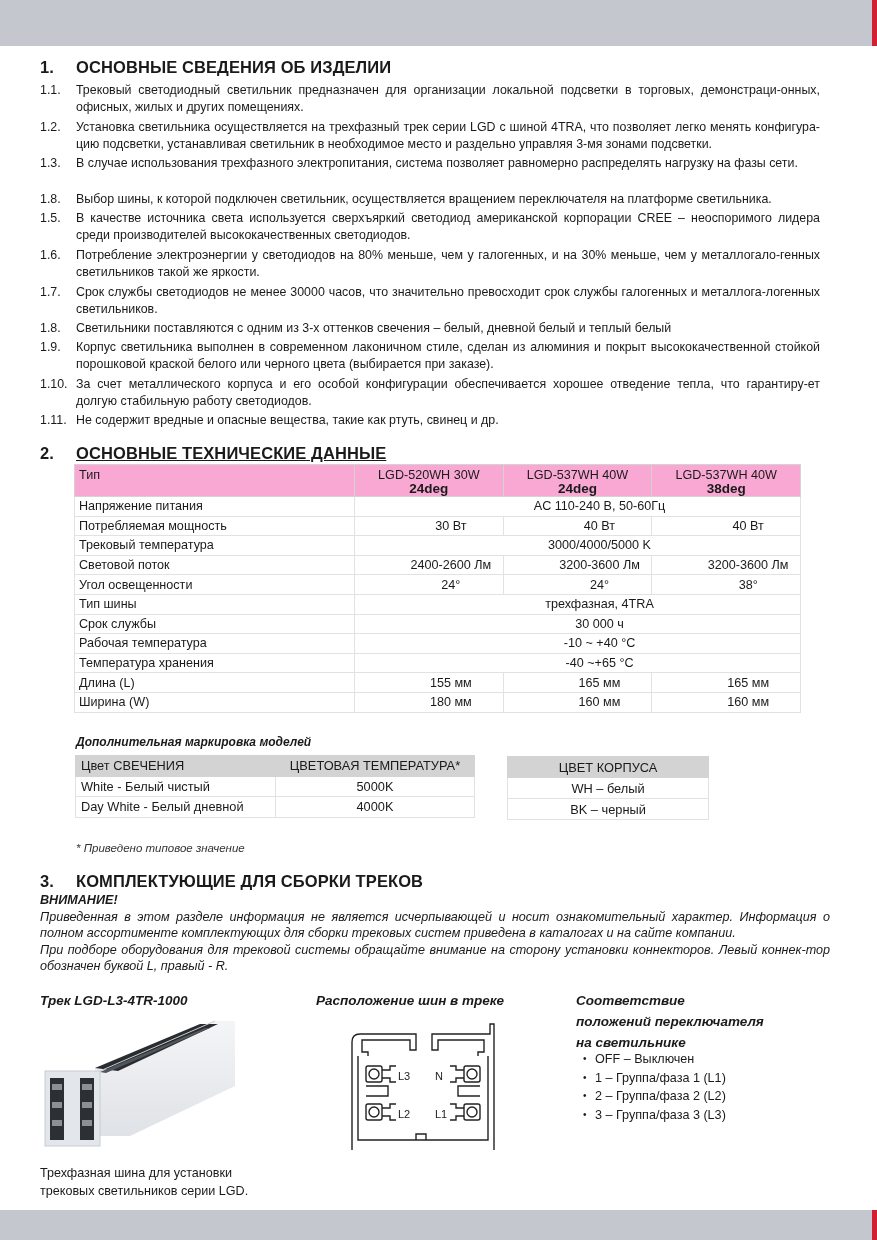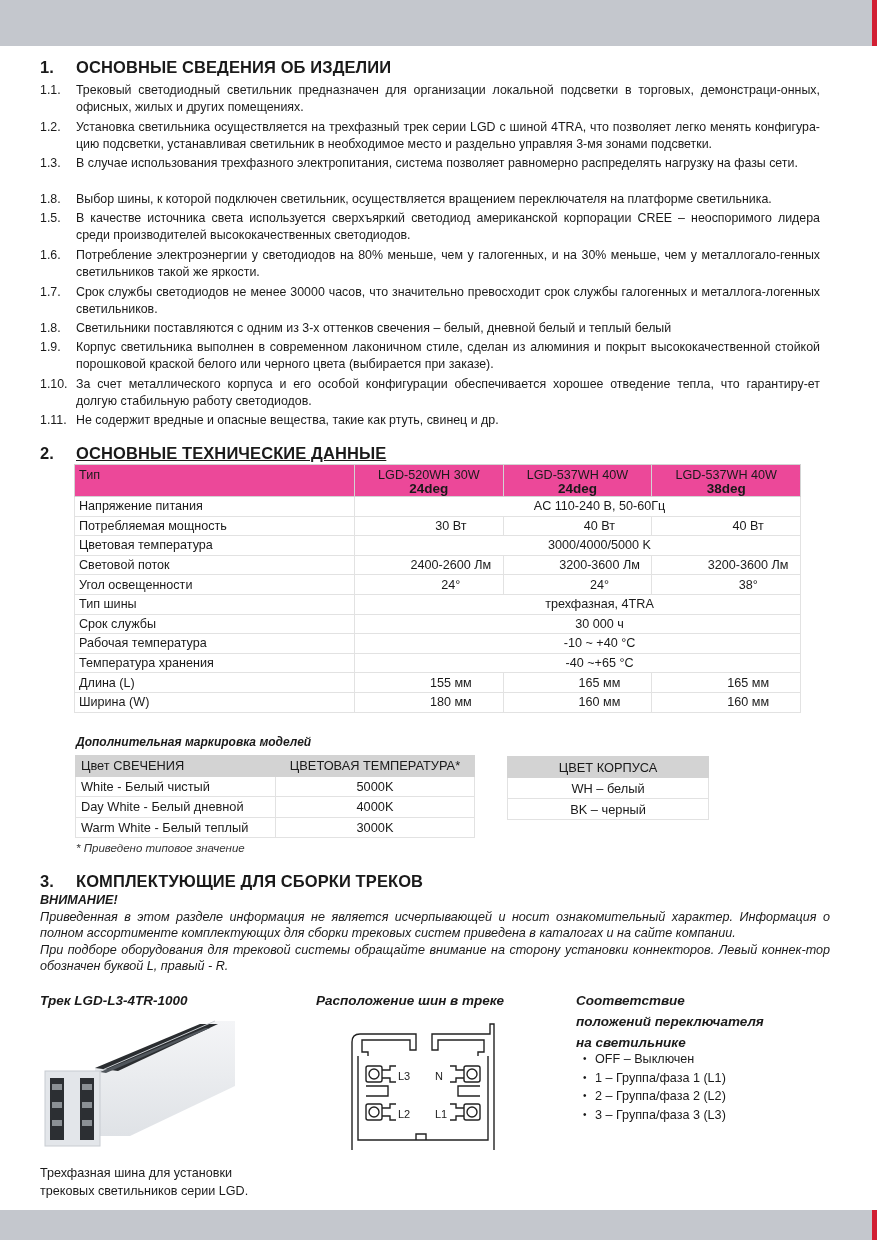--- a/index.html
+++ b/index.html
@@ -15,21 +15,21 @@
   .h1 .num { display: inline-block; width: 36px; }
 
   .para { position: absolute; left: 40px; width: 780px; font-size: 12.4px; line-height: 16.5px; color: #1a1a1a; }
   .para .pnum { position: absolute; left: 0; top: 0; }
   .para .ptext { display: block; padding-left: 36px; text-align: justify; }
 
   
   table { border-collapse: collapse; }
   .tech { position: absolute; left: 74px; top: 464px; width: 727px; font-size: 12.6px; }
   .tech td, .tech th { border: 1px solid #e2e2e2; padding: 0 4px; height: 19.6px; font-weight: normal; }
-  .tech thead th { background: #ec4899; height: 28px; vertical-align: top; line-height: 14px; padding-top: 3px; border-color: #d3d3d3; }
+  .tech thead th { background: #f9a8d4; height: 28px; vertical-align: top; line-height: 14px; padding-top: 3px; border-color: #d3d3d3; }
   .tech thead th.first { text-align: left; }
   .tech thead th b { display: block; font-weight: bold; font-size: 13.5px; }
   .tech td.label { text-align: left; width: 280px; }
   .tech td.val { text-align: center; padding-left: 48px; }
   .tech col.c1 { width: 280px; }
 
   .sub-caption { position: absolute; left: 76px; top: 735px; font-size: 12px; font-weight: bold; font-style: italic; }
 
   .marks { position: absolute; left: 75px; top: 755px; width: 400px; font-size: 12.8px; }
   .marks td, .marks th { border: 1px solid #e2e2e2; height: 20.5px; padding: 0 5px; font-weight: normal; }
@@ -135,21 +135,21 @@
         <td class="label">Напряжение питания</td>
         <td class="val" colspan="3">AC 110-240 В, 50-60Гц</td>
       </tr>
       <tr>
         <td class="label">Потребляемая мощность</td>
         <td class="val">30 Вт</td>
         <td class="val">40 Вт</td>
         <td class="val">40 Вт</td>
       </tr>
       <tr>
-        <td class="label">Цветовая температура</td>
+        <td class="label">Трековый температура</td>
         <td class="val" colspan="3">3000/4000/5000 K</td>
       </tr>
       <tr>
         <td class="label">Световой поток</td>
         <td class="val">2400-2600 Лм</td>
         <td class="val">3200-3600 Лм</td>
         <td class="val">3200-3600 Лм</td>
       </tr>
       <tr>
         <td class="label">Угол освещенности</td>
@@ -198,24 +198,20 @@
     </tr>
   </thead>
   <tbody>
     <tr>
       <td class="a">White - Белый чистый</td>
       <td class="b">5000K</td>
     </tr>
     <tr>
       <td class="a">Day White - Белый дневной</td>
       <td class="b">4000K</td>
-    </tr>
-    <tr>
-      <td class="a">Warm White - Белый теплый</td>
-      <td class="b">3000K</td>
     </tr>
   </tbody>
 </table>
 
 <table class="body-color">
   <thead>
     <tr>
         <th>ЦВЕТ КОРПУСА</th>
       </tr>
   </thead>

